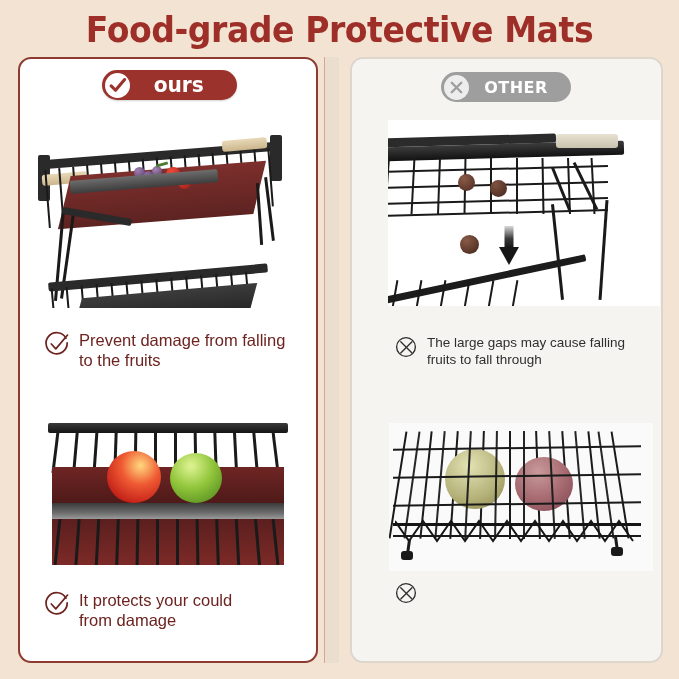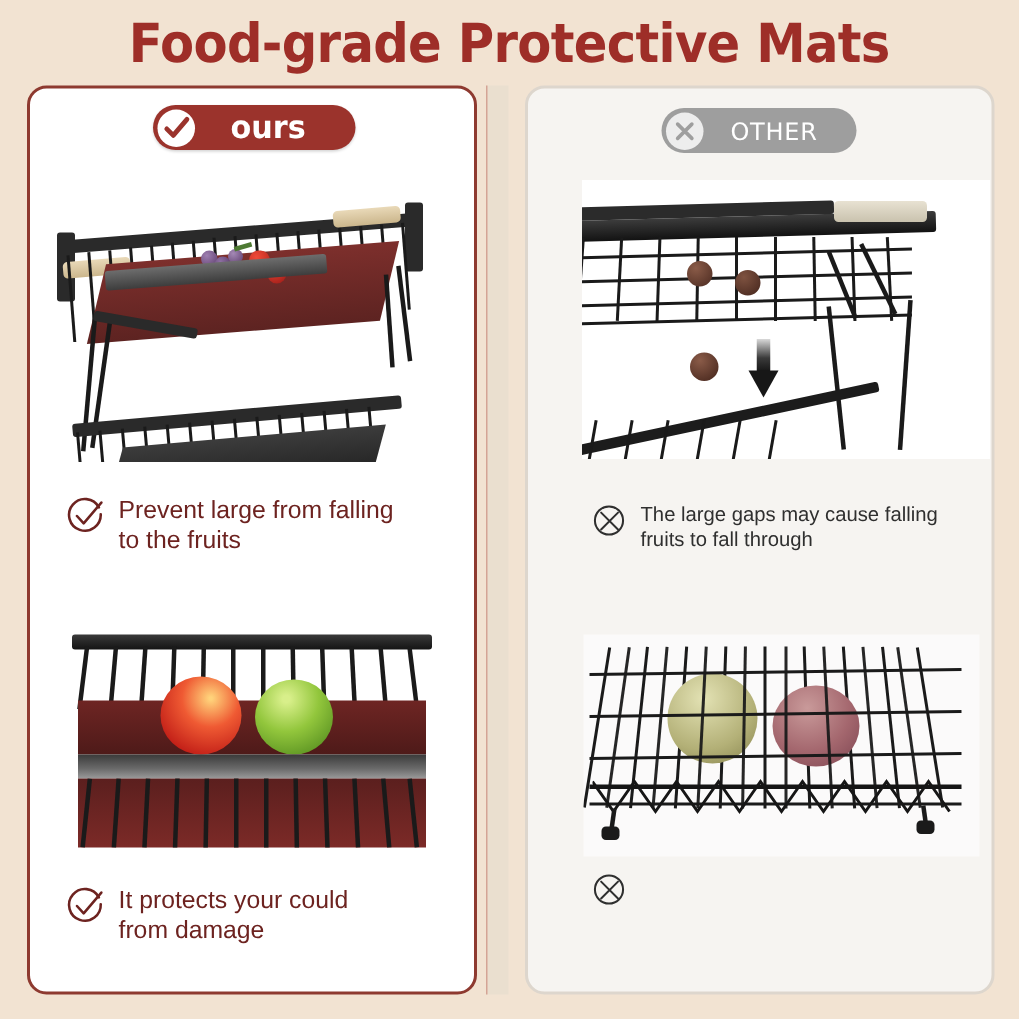--- a/index.html
+++ b/index.html
@@ -74,21 +74,21 @@
     display:flex;align-items:center;justify-content:center;
     margin-right:2px;
   }
   .badge-other .badge-circle{background:#ededed;}
   .badge-label{
     flex:1;text-align:center;
     color:#ffffff;font-weight:bold;
     font-family:"DejaVu Sans", sans-serif;
   }
   .badge-ours .badge-label{font-size:21px;letter-spacing:0px;padding-right:12px;transform:scaleX(.96);}
-  .badge-other .badge-label{font-size:16px;letter-spacing:.5px;padding-right:10px;font-weight:normal;}
+  .badge-other .badge-label{font-size:16px;letter-spacing:.5px;padding-right:10px;font-weight:bold;}
 
   
   .photo{position:absolute;overflow:hidden;background:#ffffff;}
   .photo-ours-top{left:22px;top:113px;width:292px;height:195px;}
   .photo-other-top{left:388px;top:120px;width:272px;height:186px;}
   .photo-ours-bottom{left:22px;top:415px;width:292px;height:168px;}
   .photo-other-bottom{left:389px;top:423px;width:264px;height:148px;background:#fbfafa;}
 
   
   .wire{position:absolute;background:#1a1a1a;}
@@ -253,21 +253,21 @@
   </div>
 
   <div class="feature ours feat-ours-1">
     <span class="feat-icon">
       <svg width="26" height="26" viewBox="0 0 32 32" aria-hidden="true">
         <path d="M27 9 A13 13 0 1 0 28.5 14.5" fill="none" stroke="#6d2320" stroke-width="2.1" stroke-linecap="round"></path>
         <path d="M9 16 L14.5 22 L29 5" fill="none" stroke="#6d2320" stroke-width="2.1" stroke-linecap="round" stroke-linejoin="round"></path>
       </svg>
     </span>
     <span class="feat-text">
-      <span>Prevent large from falling</span><br>
+      <span>Prevent damage from falling</span><br>
       <span>to the fruits</span>
     </span>
   </div>
 
   <div class="feature ours feat-ours-2">
     <span class="feat-icon">
       <svg width="26" height="26" viewBox="0 0 32 32" aria-hidden="true">
         <path d="M27 9 A13 13 0 1 0 28.5 14.5" fill="none" stroke="#6d2320" stroke-width="2.1" stroke-linecap="round"></path>
         <path d="M9 16 L14.5 22 L29 5" fill="none" stroke="#6d2320" stroke-width="2.1" stroke-linecap="round" stroke-linejoin="round"></path>
       </svg>

